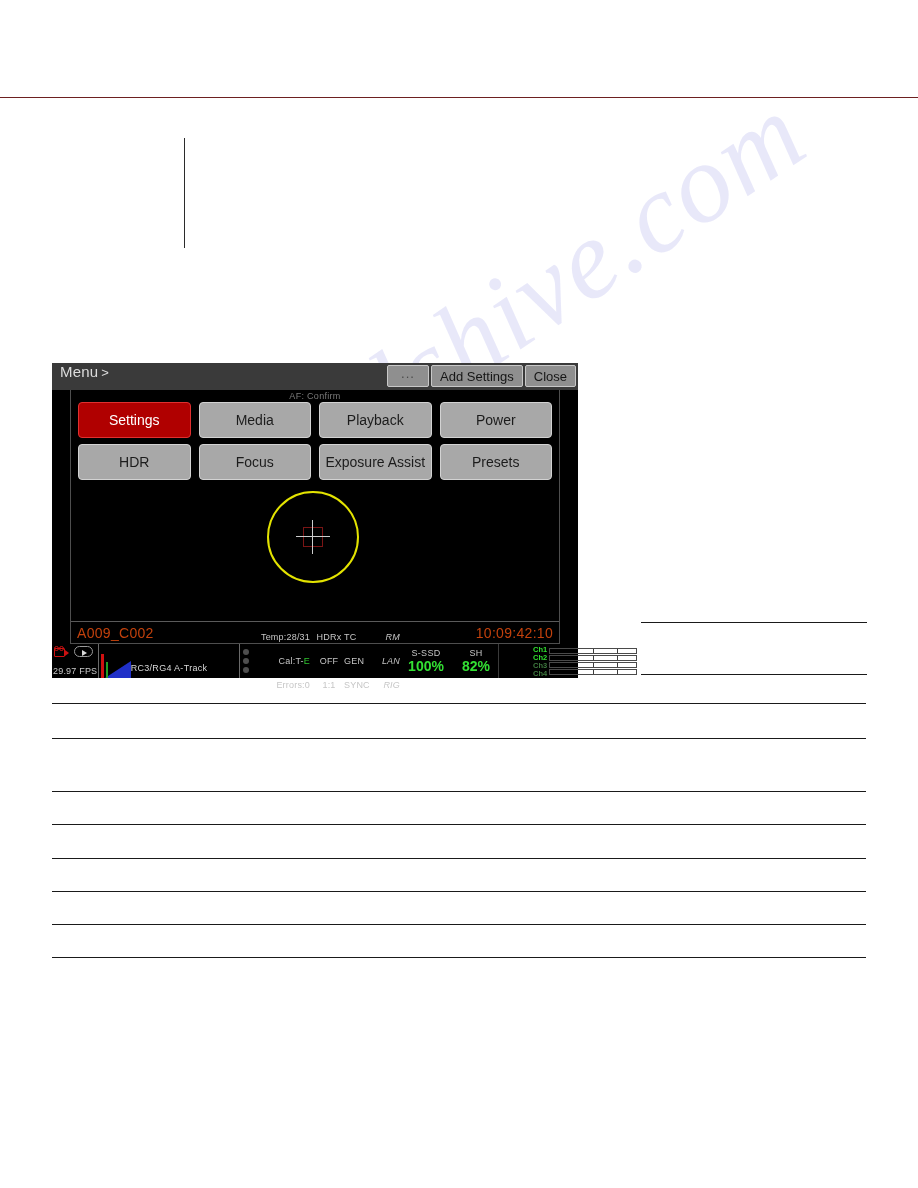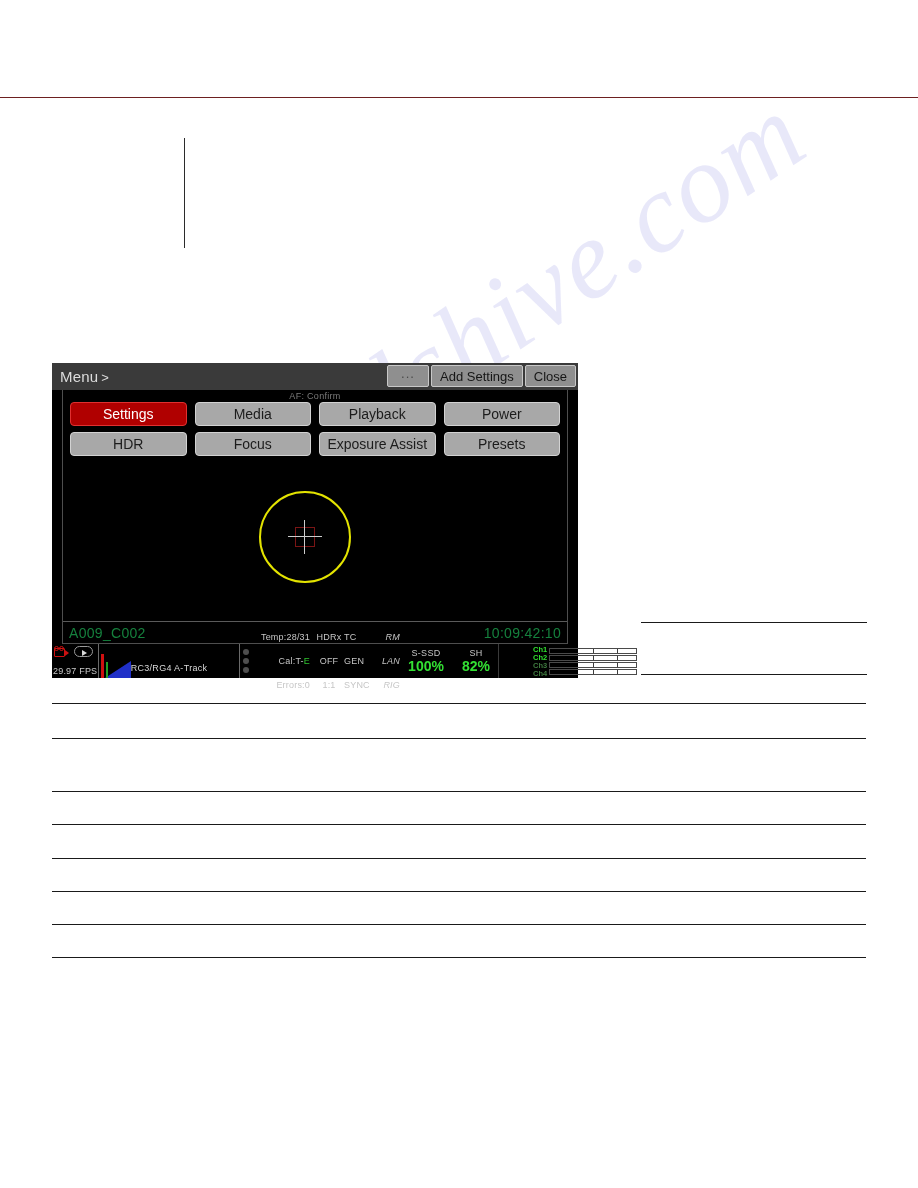--- a/index.html
+++ b/index.html
@@ -89,21 +89,20 @@
     z-index: 8;
     font-family: "Liberation Sans", sans-serif;
   }
 
   
   .cam-header {
     position: relative;
     height: 27px;
     background: #3a3a3a;
     display: flex;
-    align-items: center;
   }
   .menu-label {
     color: #dcdcdc;
     font-size: 15px;
     padding-left: 8px;
     letter-spacing: 0.2px;
     white-space: nowrap;
   }
   .menu-label .chev { font-size: 13px; margin-left: 3px; }
 
@@ -137,21 +136,21 @@
   }
 
   
   .cam-view {
     position: relative;
     height: 254px;
     background: #000;
     border: 1px solid #4e4e4e;
     border-top: none;
     box-sizing: border-box;
-    margin: 0 10px;
+    margin: 0 18px;
     overflow: hidden;
   }
 
   .af-confirm {
     position: absolute;
     top: 1px;
     left: 0;
     right: 0;
     text-align: center;
     color: #7a7a7a;
@@ -164,21 +163,21 @@
   .btn-grid {
     position: absolute;
     top: 12px;
     left: 7px;
     right: 7px;
     display: grid;
     grid-template-columns: repeat(4, 1fr);
     grid-gap: 6px 8px;
   }
   .gbtn {
-    height: 24px;
+    height: 36px;
     background: #a8a8a8;
     border: 1px solid #d2d2d2;
     border-radius: 4px;
     color: #1c1c1c;
     font-size: 14px;
     display: flex;
     align-items: center;
     justify-content: center;
     box-sizing: border-box;
     white-space: nowrap;
@@ -241,21 +240,21 @@
     bottom: 0;
     height: 22px;
     display: flex;
     align-items: center;
     justify-content: space-between;
     padding: 0 6px;
     box-sizing: border-box;
     border-top: 1px solid #5a5a5a;
   }
   .clip-name, .timecode {
-    color: #15803d;
+    color: #c2410c;
     font-size: 14px;
     letter-spacing: 0.3px;
     white-space: nowrap;
   }
 
   
   .statusbar {
     position: absolute;
     left: 0;
     bottom: 0;

